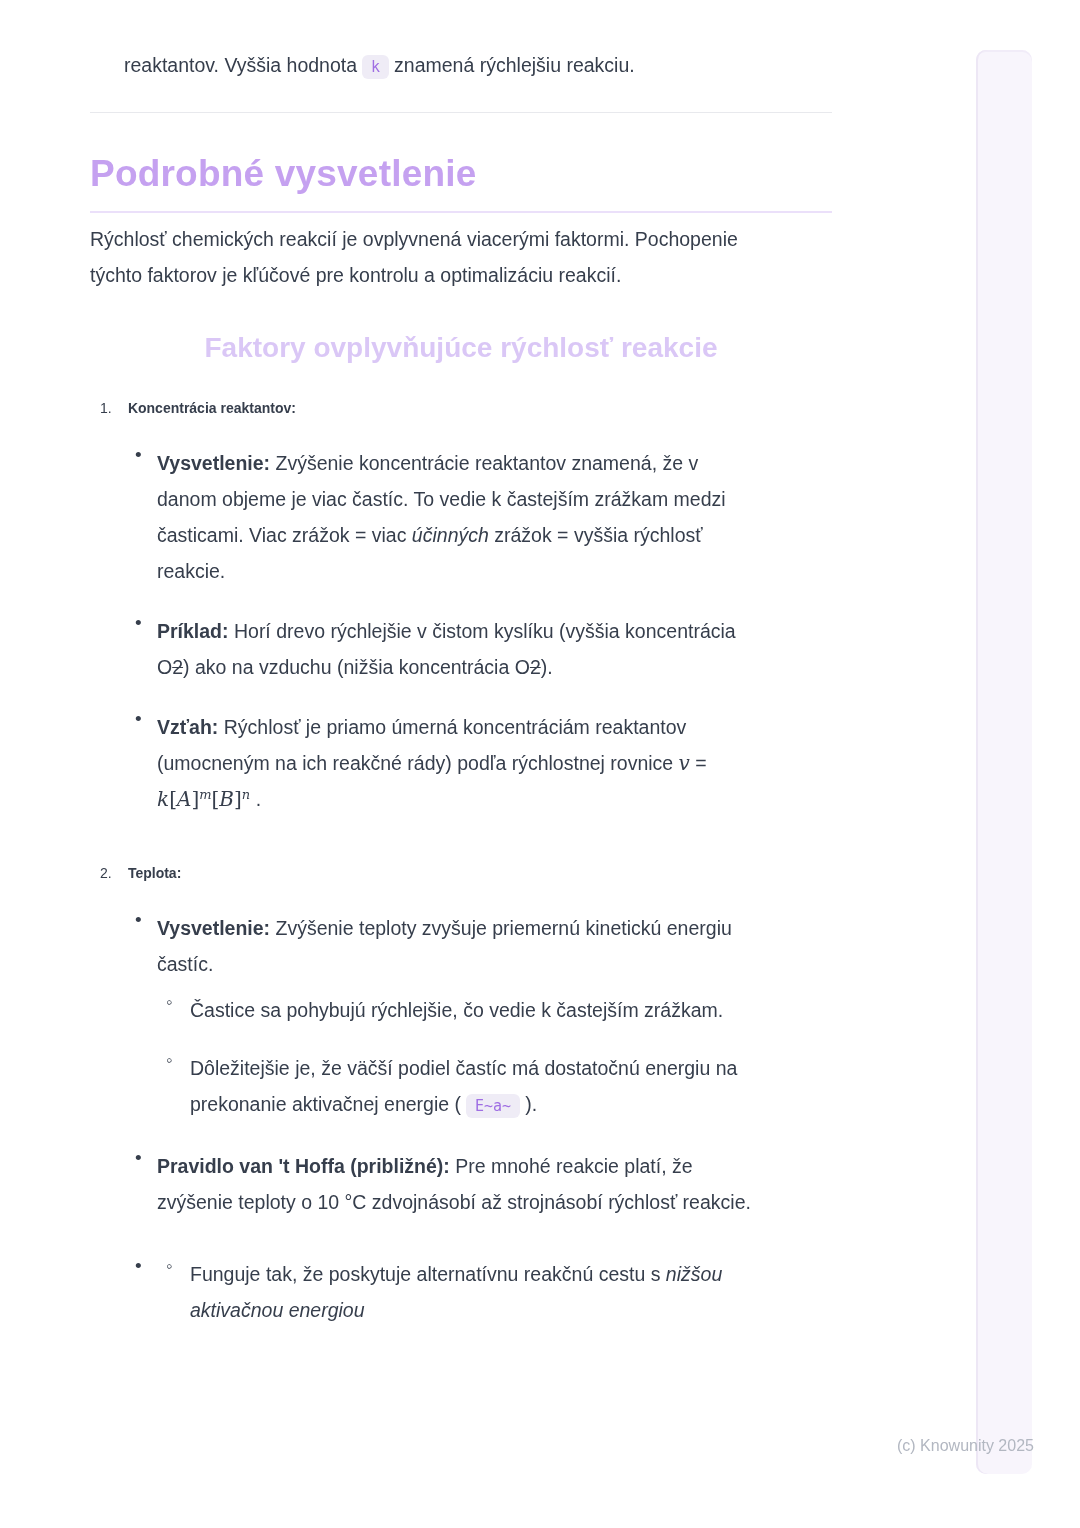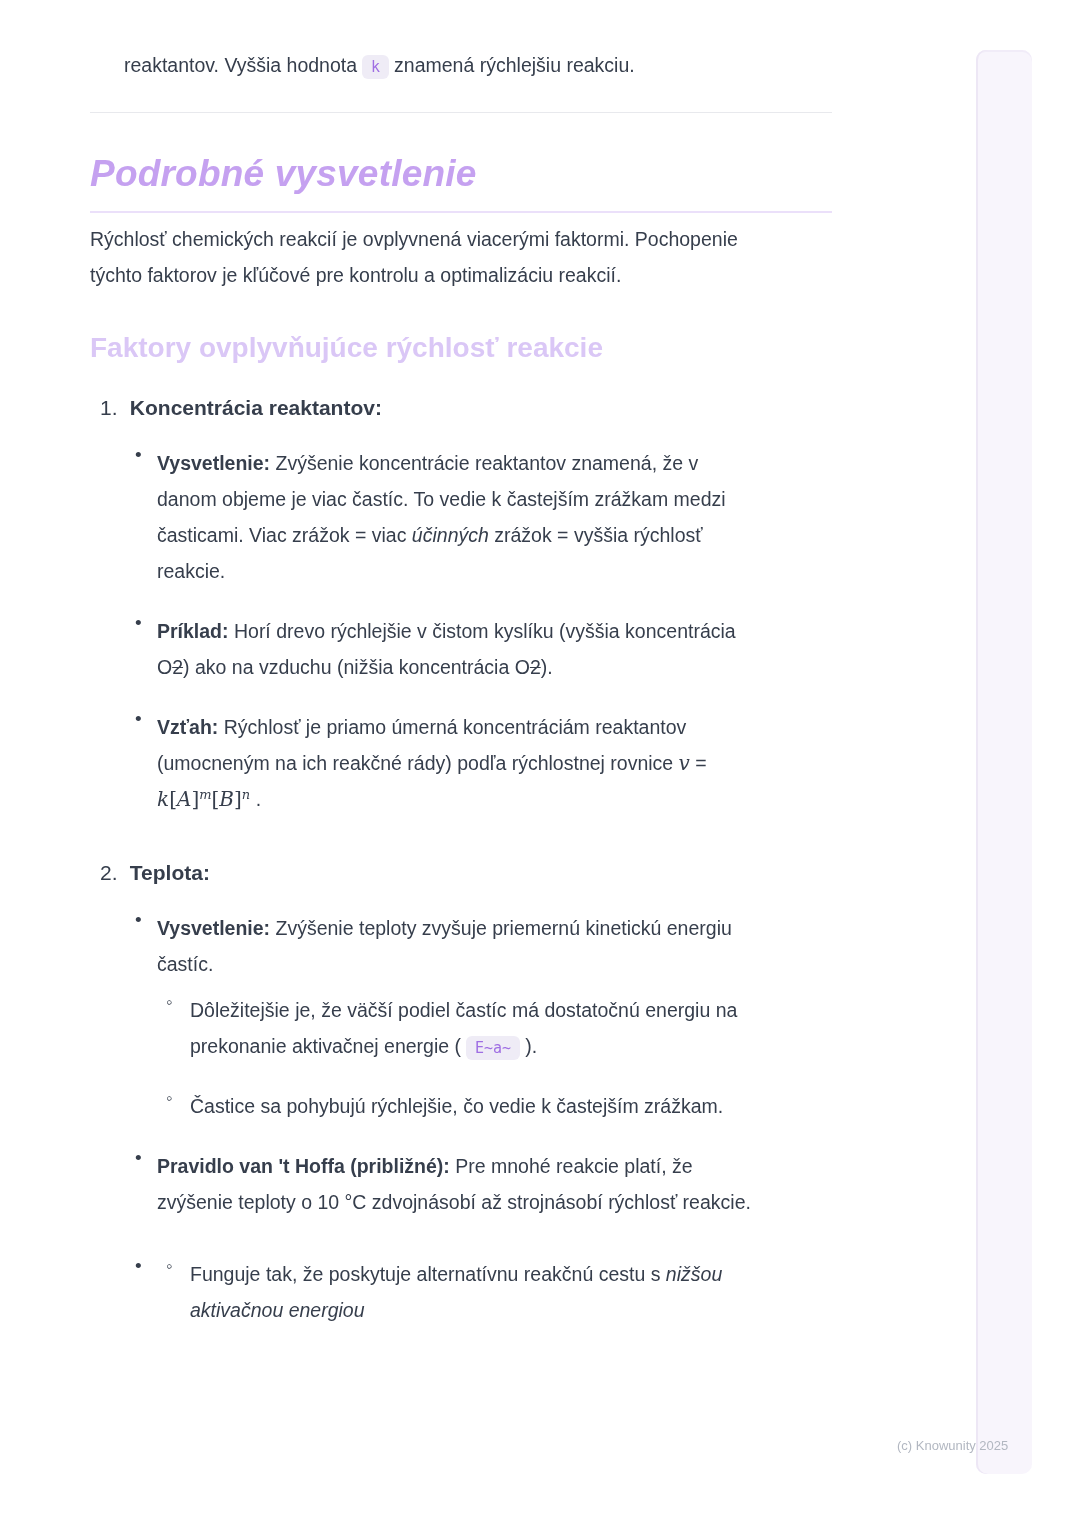--- a/index.html
+++ b/index.html
@@ -9,27 +9,26 @@
     font-family:"Liberation Sans",sans-serif;
   }
   .content{position:absolute;left:90px;top:0;width:742px;}
   p{margin:0;font-size:19.5px;line-height:36px;white-space:pre-wrap;}
   .intro{margin:50px 0 0 34px;line-height:30px;}
   hr.divider{border:none;border-top:1px solid #e8e9ed;margin:30px 0 0;}
   h1{
     margin:40px 0 0;font-size:37px;line-height:42px;font-weight:700;
     color:#c5a1f0;padding-bottom:16px;border-bottom:2px solid #ebe0fa;
     letter-spacing:.2px;
-    font-style:italic;
   }
   .lead{margin-top:8px;text-align:justify;}
-  h2{margin:38px 0 0;font-size:28px;line-height:34px;font-weight:700;color:#dac7f6;}
+  h2{margin:38px 0 0;font-size:28px;line-height:34px;font-weight:700;color:#dac7f6;text-align:center;}
   ol.factors{list-style:none;margin:26px 0 0;padding:0 0 0 10px;}
   .factor{margin-bottom:36px;}
-  .factor-head{font-size:21px;line-height:34px;}
+  .factor-head{font-size:14px;line-height:34px;}
   .num{display:inline-block;min-width:24px;}
   .ttl{font-weight:700;}
   ul.bullets{list-style:none;margin:20px 0 0;padding:0 0 0 57px;}
   li.bullet{position:relative;margin-bottom:24px;}
   li.bullet::before{content:"\2022";position:absolute;left:-22px;top:-1px;font-size:19px;color:#363e4c;}
   ul.subs{list-style:none;margin:0;padding:0 0 0 33px;}
   li.sub{position:relative;margin-top:10px;}
   li.sub + li.sub{margin-top:22px;}
   li.sub::before{content:"\25E6";position:absolute;left:-24px;top:0;font-size:18px;color:#363e4c;}
   .b{font-weight:700;text-align:center;}
@@ -43,21 +42,21 @@
   .math{font-family:"DejaVu Serif",serif;font-style:italic;font-size:20px;}
   .mathup{font-family:"DejaVu Serif",serif;font-size:20px;}
   .sup{position:relative;top:-7px;font-size:13px;}
   .edge-strip{
     position:absolute;left:976px;top:50px;width:56px;height:1424px;
     background:#f8f5fc;border-radius:10px;
     box-shadow:inset 2px 0 0 #ede7f5, inset 0 2px 0 #f1ecf8;
   }
   .watermark{
     position:absolute;top:1438px;left:897px;z-index:2;
-    font-size:13px;line-height:16px;color:#b2b7c1;white-space:nowrap;
+    font-size:16px;line-height:16px;color:#b2b7c1;white-space:nowrap;
   }
 </style>
 </head>
 <body>
 
 <main class="content">
   <p class="intro"><span>reaktantov. Vyššia hodnota</span><span class="code">k</span><span>znamená rýchlejšiu reakciu.</span></p>
   <hr class="divider">
   <h1>Podrobné vysvetlenie</h1>
   <p class="lead">Rýchlosť chemických reakcií je ovplyvnená viacerými faktormi. Pochopenie
@@ -85,25 +84,25 @@
         </ul>
       </li>
       <li class="factor">
         <div class="factor-head"><span class="num">2.</span><span class="ttl"> Teplota:</span></div>
         <ul class="bullets">
           <li class="bullet">
             <p class="runs"><span class="b">Vysvetlenie:</span><span> Zvýšenie teploty zvyšuje priemernú kinetickú energiu
 častíc.</span></p>
             <ul class="subs">
               <li class="sub">
+                <p class="runs"><span>Častice sa pohybujú rýchlejšie, čo vedie k častejším zrážkam.</span></p>
+              </li>
+              <li class="sub">
                 <p class="runs"><span>Dôležitejšie je, že väčší podiel častíc má dostatočnú energiu na
 prekonanie aktivačnej energie (</span><span class="code">E~a~</span><span>).</span></p>
-              </li>
-              <li class="sub">
-                <p class="runs"><span>Častice sa pohybujú rýchlejšie, čo vedie k častejším zrážkam.</span></p>
               </li>
             </ul>
           </li>
           <li class="bullet">
             <p class="runs"><span class="b">Pravidlo van 't Hoffa (približné):</span><span> Pre mnohé reakcie platí, že
 zvýšenie teploty o 10 °C zdvojnásobí až strojnásobí rýchlosť reakcie.</span></p>
           </li>
         </ul>
       </li>
       <li class="factor">

